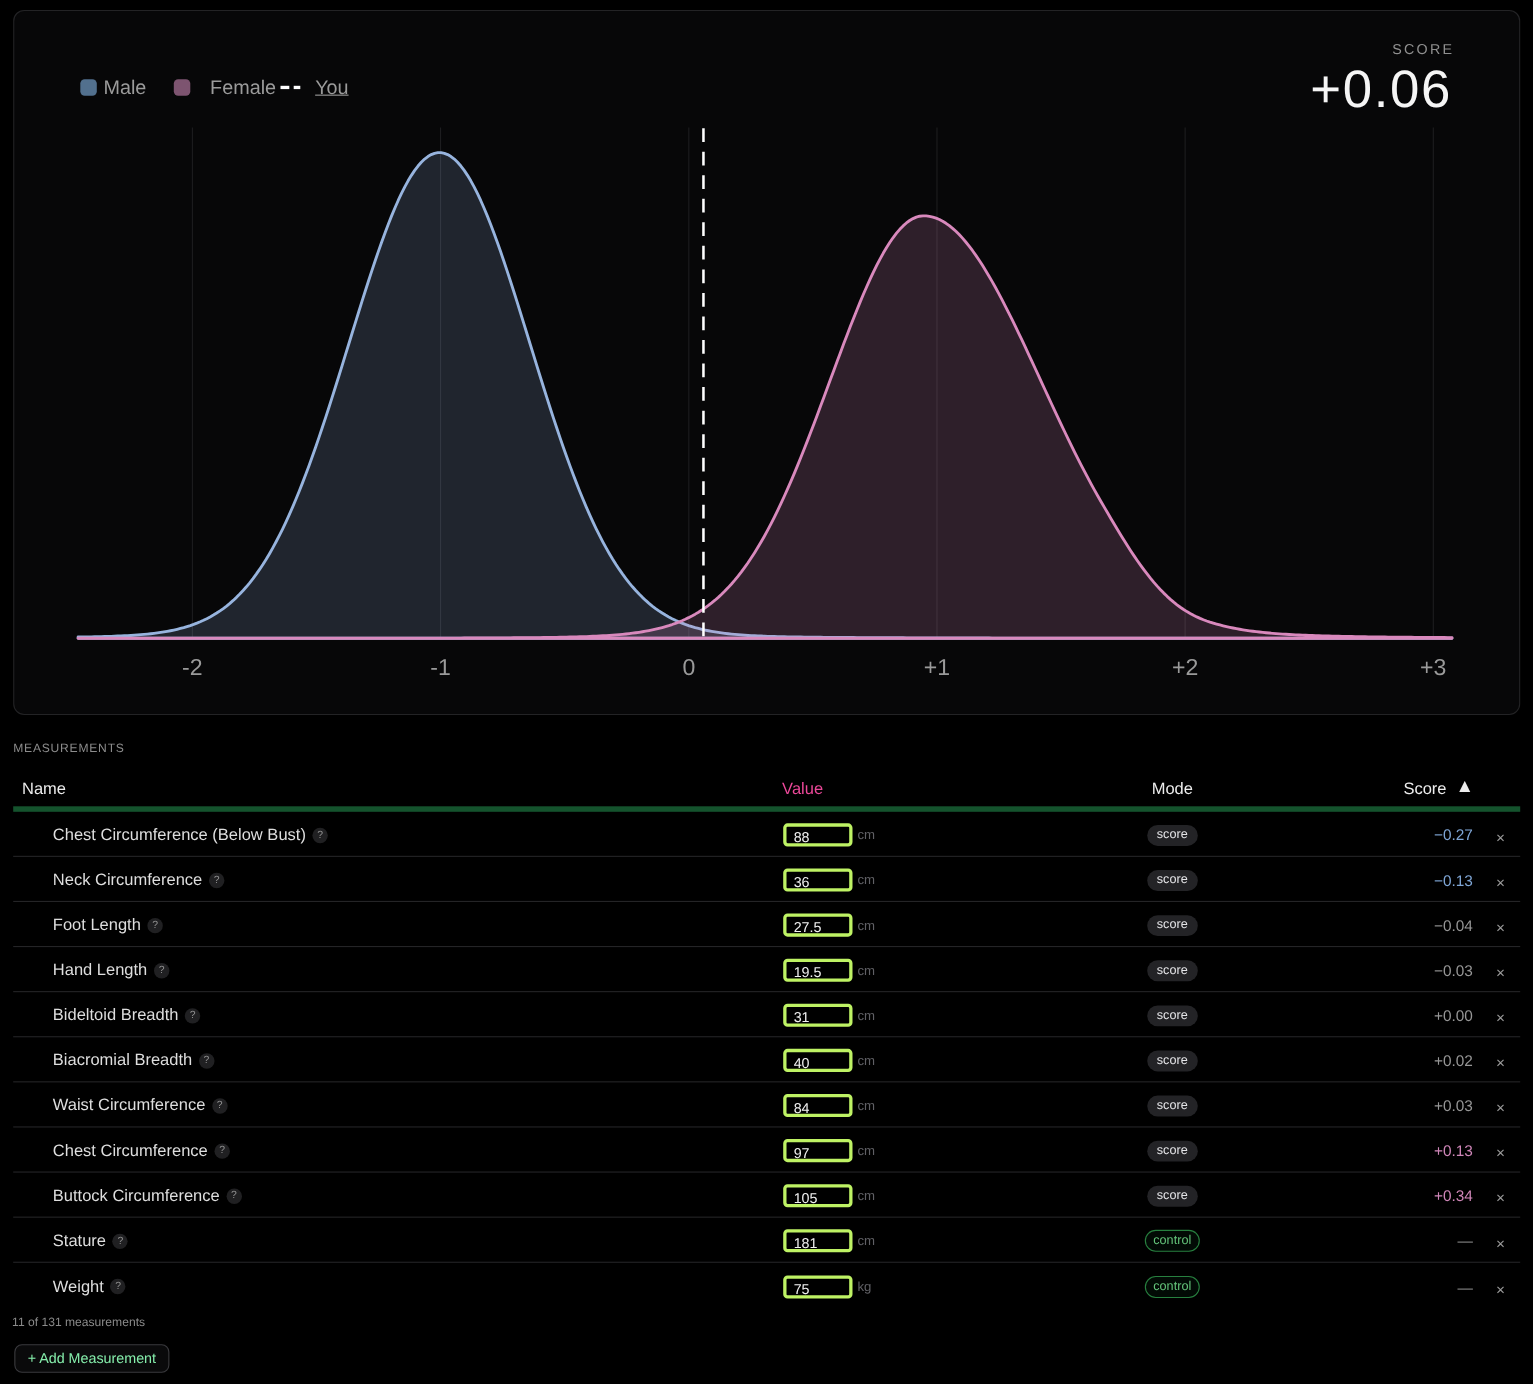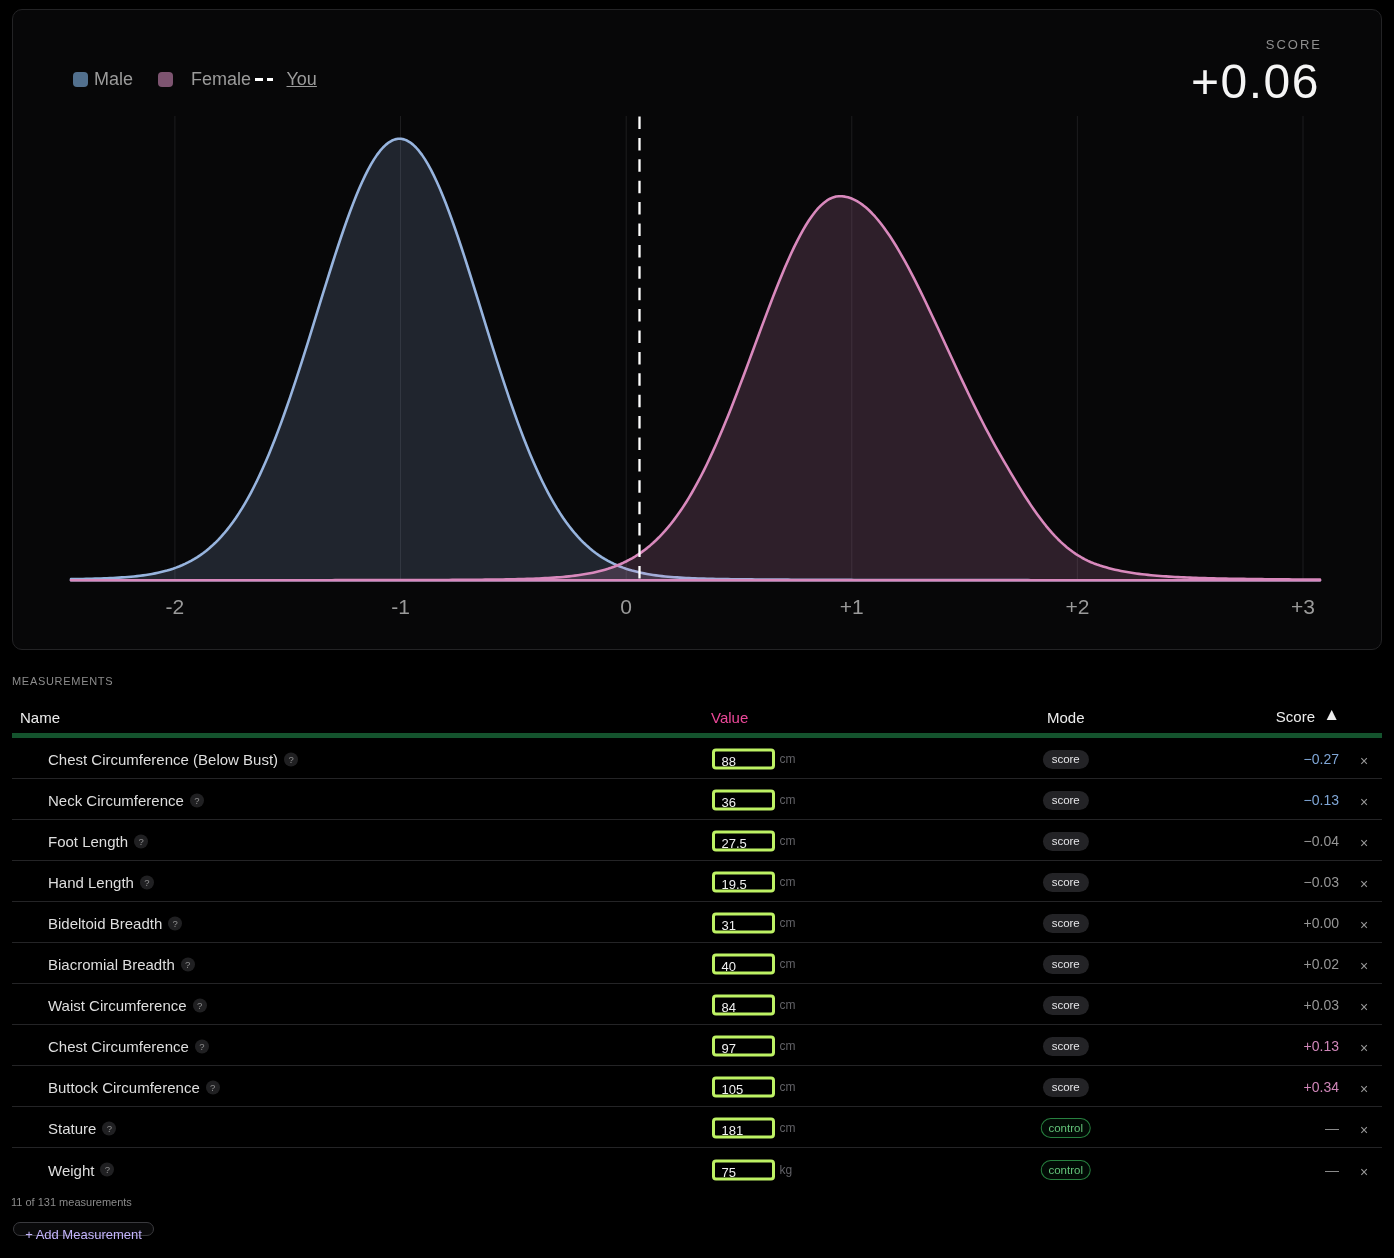--- a/index.html
+++ b/index.html
@@ -34,22 +34,22 @@
 .mode { left:1053.7px; transform:translate(-50%,-50%); }
 .badge-score { display:inline-block; background:#232326; color:#e4e4e7; font-size:11.5px;
   line-height:19px; padding:0 9px; border-radius:10px; }
 .badge-control { display:inline-block; background:rgba(34,197,94,0.05); color:#64c47a; font-size:11.5px;
   line-height:18px; padding:0 7px; border-radius:10px; border:1px solid rgba(52,168,83,0.75); }
 .sc { right:43px; font-size:14px; text-align:right; }
 .sc.blue { color:#7fa6d6; } .sc.pink { color:#cf86b8; } .sc.gray { color:#969696; }
 .sc.dash { color:#8a8a8a; }
 .xbt { right:11px; width:14px; text-align:center; font-size:14px; color:#989898; top:calc(50% + 3px); }
 .count { position:absolute; left:11px; top:1196px; font-size:11px; color:#8a8a8a; line-height:12px; }
-.addbtn { position:absolute; left:13px; top:1222px; width:141px; height:14px;
-  border:1px solid #3a3a3e; border-radius:7px; color:#c4b5fd; font-size:13px;
+.addbtn { position:absolute; left:13px; top:1222px; width:141px; height:26px;
+  border:1px solid #3a3a3e; border-radius:7px; color:#86efac; font-size:13px;
   line-height:24px; text-align:center; background:#0a0a0b; }
 </style></head><body>
 <div class="card"></div>
 <svg class="chart" width="1394" height="660" viewBox="0 0 1394 660">
 <line x1="174.9" y1="116" x2="174.9" y2="580.2" stroke="#1d1d1f" stroke-width="1"></line>
 <line x1="400.5" y1="116" x2="400.5" y2="580.2" stroke="#1d1d1f" stroke-width="1"></line>
 <line x1="626.2" y1="116" x2="626.2" y2="580.2" stroke="#1d1d1f" stroke-width="1"></line>
 <line x1="851.8" y1="116" x2="851.8" y2="580.2" stroke="#1d1d1f" stroke-width="1"></line>
 <line x1="1077.4" y1="116" x2="1077.4" y2="580.2" stroke="#1d1d1f" stroke-width="1"></line>
 <line x1="1303.0" y1="116" x2="1303.0" y2="580.2" stroke="#1d1d1f" stroke-width="1"></line>

